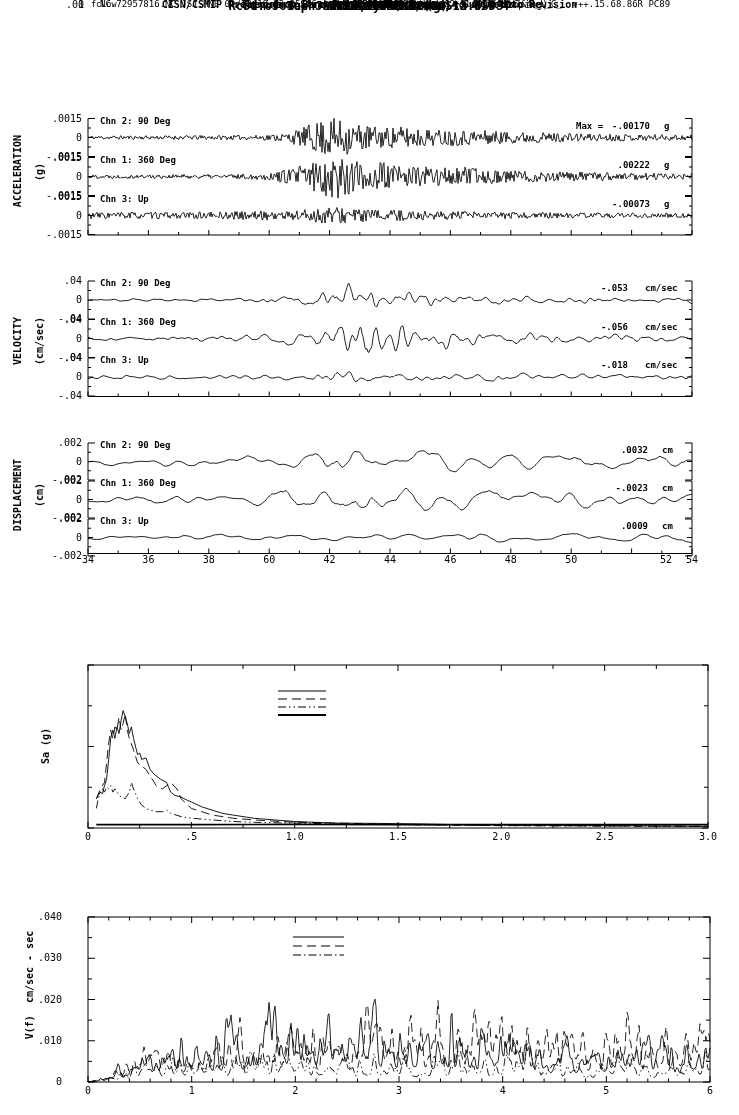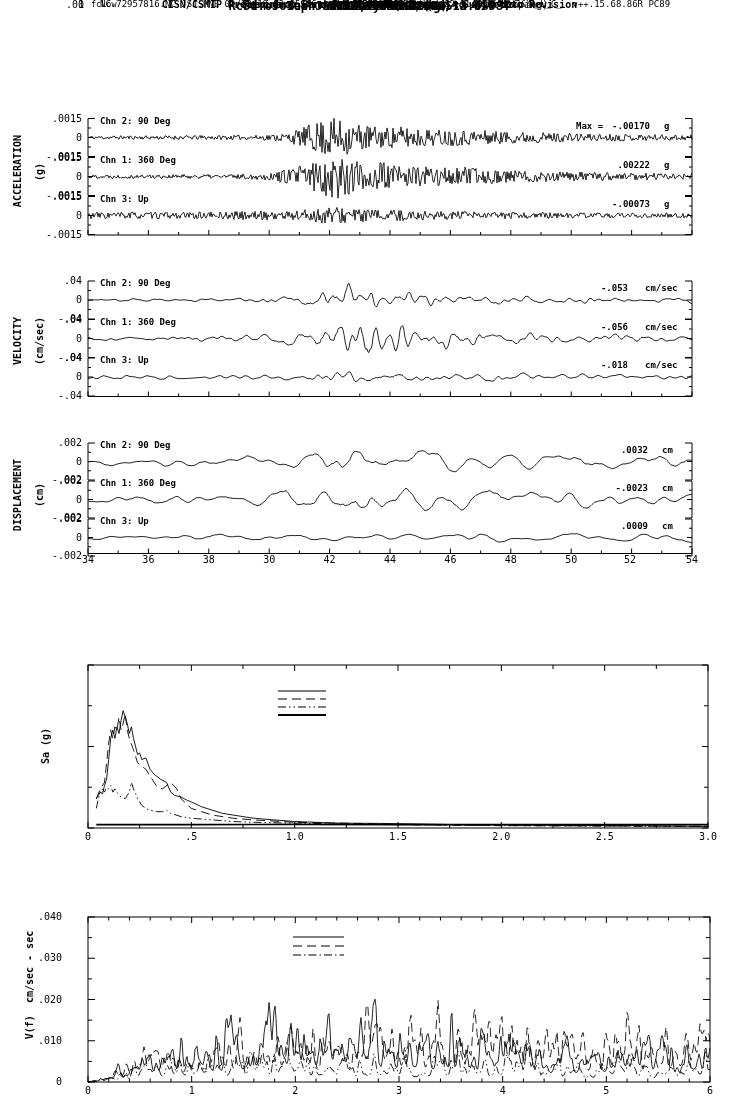--- a/index.html
+++ b/index.html
@@ -437,27 +437,27 @@
     <div class="t f9b" style="left:662px;top:483.5px">cm</div>
     <div class="t f9b" style="left:100px;top:517px">Chn 3: Up</div>
     <div class="t f10 r" style="left:22px;top:514px;width:60px">.002</div>
     <div class="t f10 r" style="left:22px;top:532.5px;width:60px">0</div>
     <div class="t f10 r" style="left:22px;top:551px;width:60px">-.002</div>
     <div class="t f9b maxrow" style="right:91px;top:521.5px"><span></span><span>.0009</span></div>
     <div class="t f9b" style="left:662px;top:521.5px">cm</div>
     <div class="t f10 c" style="left:73px;top:555px;width:30px">34</div>
     <div class="t f10 c" style="left:133.4px;top:555px;width:30px">36</div>
     <div class="t f10 c" style="left:193.8px;top:555px;width:30px">38</div>
-    <div class="t f10 c" style="left:254.2px;top:555px;width:30px">30</div>
+    <div class="t f10 c" style="left:254.2px;top:555px;width:30px">60</div>
     <div class="t f10 c" style="left:314.6px;top:555px;width:30px">42</div>
     <div class="t f10 c" style="left:375px;top:555px;width:30px">44</div>
     <div class="t f10 c" style="left:435.4px;top:555px;width:30px">46</div>
     <div class="t f10 c" style="left:495.8px;top:555px;width:30px">48</div>
     <div class="t f10 c" style="left:556.2px;top:555px;width:30px">50</div>
-    <div class="t f10 c" style="left:615px;top:555px;width:30px">52</div>
+    <div class="t f10 c" style="left:651px;top:555px;width:30px">52</div>
     <div class="t f10 c" style="left:677px;top:555px;width:30px">54</div>
     <div class="t f10 c" style="left:72px;top:832px;width:32px">0</div>
     <div class="t f10 c" style="left:175.33333333333331px;top:832px;width:32px">.5</div>
     <div class="t f10 c" style="left:278.66666666666663px;top:832px;width:32px">1.0</div>
     <div class="t f10 c" style="left:382px;top:832px;width:32px">1.5</div>
     <div class="t f10 c" style="left:485.3333333333333px;top:832px;width:32px">2.0</div>
     <div class="t f10 c" style="left:588.6666666666666px;top:832px;width:32px">2.5</div>
     <div class="t f10 c" style="left:692px;top:832px;width:32px">3.0</div>
     <div class="t f10 c" style="left:76px;top:1086px;width:24px">0</div>
     <div class="t f10 c" style="left:179.66666666666669px;top:1086px;width:24px">1</div>

